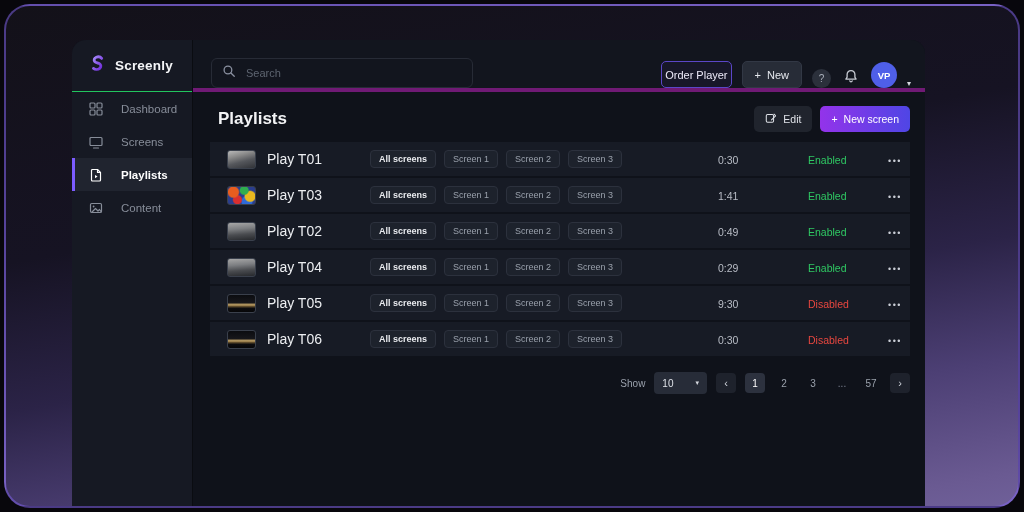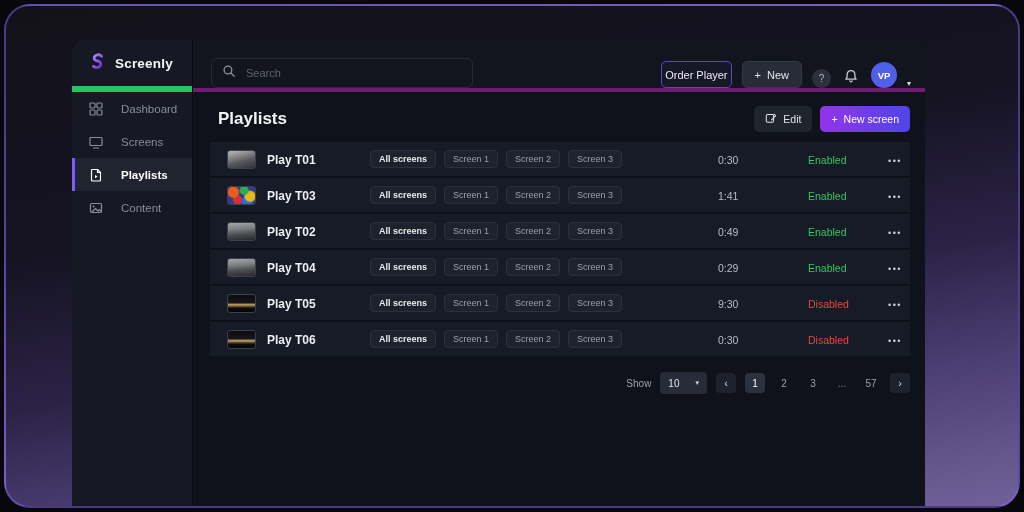--- a/index.html
+++ b/index.html
@@ -9,21 +9,21 @@
   .frame { position:absolute; inset:4px; border-radius:26px;
            border:2px solid rgba(130,100,240,.5);
            background:linear-gradient(170deg,#131119 0%,#161323 38%,#2b2347 60%,#4c3f74 78%,#6a5a92 95%,#6f6099 100%);
            overflow:hidden; }
 
   .window { position:absolute; left:66px; top:34px; right:93px; bottom:0;
             border-radius:14px 14px 0 0; background:#10131b; display:flex; overflow:hidden; }
 
   
   .side { width:121px; background:#161923; border-right:1px solid #0a0c11; display:flex; flex-direction:column; flex-shrink:0; }
-  .logo-row { height:52px; border-bottom:6px solid #22c55e; display:flex; align-items:center; padding-left:15px; gap:7px; flex-shrink:0; }
+  .logo-row { height:52px; border-bottom:1px solid #22c55e; display:flex; align-items:center; padding-left:15px; gap:7px; flex-shrink:0; }
   .brand-name { color:#f4f5f7; font-size:13.5px; font-weight:700; letter-spacing:.2px; }
   .nav { display:flex; flex-direction:column; }
   .nav-item { height:33px; display:flex; align-items:center; gap:18px; padding-left:14px;
               color:#878d99; font-size:11.5px; border-left:3px solid transparent; cursor:pointer; }
   .nav-item.active { background:#20242f; border-left-color:#7c5cff; color:#ffffff; font-weight:600; }
   .nav-item svg { flex-shrink:0; }
 
   
   .right-col { flex:1; display:flex; flex-direction:column; min-width:0; }
   .topbar { height:52px; border-bottom:4px solid #701a75; background:#12151e;
@@ -68,32 +68,32 @@
   .thumb { width:29px; height:19px; border-radius:3px; border:1px solid #3a404c; }
   .thumb-clouds { background:linear-gradient(165deg,#b9b9b9 0%,#8b8b8b 30%,#55575c 60%,#303237 100%); }
   .thumb-mosaic { background-color:#2a3e8f; background-image:
       radial-gradient(circle at 20% 30%, #e85d1f 0 20%, transparent 26%),
       radial-gradient(circle at 60% 20%, #2fae4f 0 18%, transparent 24%),
       radial-gradient(circle at 82% 55%, #e8b81f 0 20%, transparent 26%),
       radial-gradient(circle at 35% 75%, #d92f2f 0 18%, transparent 24%),
       radial-gradient(circle at 70% 85%, #2f6bd9 0 20%, transparent 26%); }
   .thumb-mountain { background:linear-gradient(175deg,#a7a7a7 0%,#7d7f82 35%,#4a4c50 65%,#27292d 100%); }
   .thumb-night { background:linear-gradient(180deg,#0b0c10 0%,#17171b 45%,#c9a96a 58%,#6b5530 66%,#0c0c0f 78%,#060608 100%); }
-  .pl-name { font-size:12px; color:#eceef1; font-weight:700; }
+  .pl-name { font-size:14px; color:#eceef1; font-weight:400; }
   .chip { display:inline-flex; align-items:center; height:18px; padding:0 8px; border:1px solid #2c313d;
           background:#1d222c; border-radius:4px; font-size:9px; color:#9aa1ac; margin-right:8px; cursor:pointer; }
   .chip.all { color:#e8eaee; font-weight:600;padding-left:8px; }
   .dur { font-size:10.5px; color:#b9bdc6; }
   .status { font-size:10.5px; font-weight:500; }
   .menu-dots { color:#c9cdd5; font-size:9px; letter-spacing:1.5px; cursor:pointer; }
 
   .pagination { width:700px; margin-top:16px; display:flex; justify-content:flex-end; align-items:center;
                 gap:9px; font-size:10px; color:#9aa1ac; }
   .show-select { height:22px; background:#272c38; border-radius:4px; padding:0 8px; display:flex;
-                 align-items:center; gap:16px; color:#dfe2e8; cursor:pointer; }
+                 align-items:center; gap:22px; color:#dfe2e8; cursor:pointer; }
   .show-select .caret-down { font-size:7px; }
   .pg-btn { width:20px; height:20px; background:#1e222c; border-radius:4px; display:flex; align-items:center;
             justify-content:center; color:#cfd3db; font-size:11px; cursor:pointer; }
   .pg-num { min-width:20px; height:20px; display:flex; align-items:center; justify-content:center;
             color:#9aa1ac; cursor:pointer; }
   .pg-num.active { background:#2c313e; border-radius:4px; color:#fff; }
   .pg-ellipsis { color:#7b8190; cursor:default; }
 </style>
 </head>
 <body>

